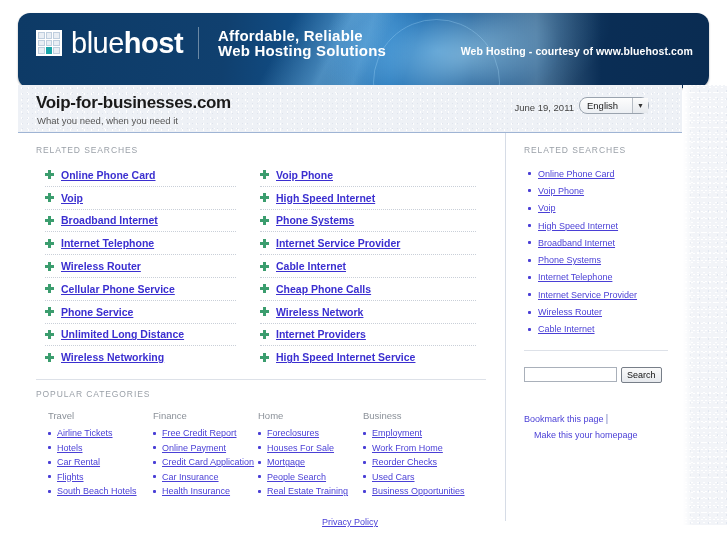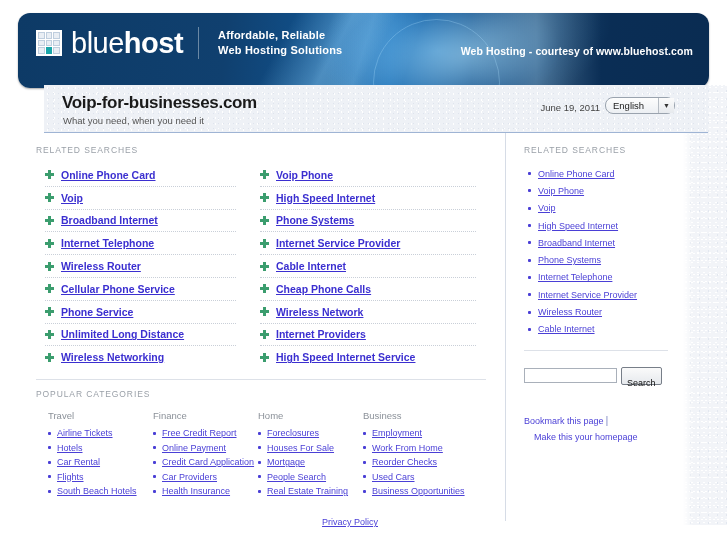--- a/index.html
+++ b/index.html
@@ -100,21 +100,21 @@
   }
   .logo-word b { font-weight: 700; }
   #logo-sep {
     width: 1px;
     height: 32px;
     background: rgba(255,255,255,0.38);
     margin: 0 10px 0 6px;
   }
   #tagline {
     color: #ffffff;
-    font-size: 11px;
+    font-size: 15px;
     font-weight: bold;
     line-height: 15px;
     letter-spacing: 0.2px;
   }
   #banner-right {
     position: absolute;
     right: 16px;
     top: 50%;
     transform: translateY(-50%);
     color: #ffffff;
@@ -126,21 +126,20 @@
 
   
   .noise {
     background-color: #eef1f6;
     background-image:
       radial-gradient(#ffffff 0.6px, transparent 0.7px),
       radial-gradient(#ffffff 0.6px, transparent 0.7px),
       radial-gradient(#dfe4ee 0.5px, transparent 0.6px);
     background-size: 7px 6px, 11px 9px, 5px 5px;
     background-position: 0 0, 4px 3px, 2px 1px;
-    margin-left: 26px;
   }
 
   
   #edge-strip {
     position: absolute;
     left: 683px;
     top: 85px;
     width: 44px;
     height: 440px;
     background-color: #f2f4f8;
@@ -395,21 +394,21 @@
     background: #ffffff;
     box-sizing: border-box;
     font-size: 9px;
     font-family: "Liberation Sans", sans-serif;
     padding: 0 3px;
     outline: none;
   }
   #search-button {
     margin-left: 4px;
     height: 16px;
-    padding: 8px 5px;
+    padding: 0 5px;
     font-size: 9px;
     font-family: "Liberation Sans", sans-serif;
     background: linear-gradient(180deg, #fafafa 0%, #e6e9ed 100%);
     border: 1px solid #777e88;
     border-radius: 2px;
     color: #111;
     cursor: pointer;
     line-height: 14px;
   }
   #bookmark-block {
@@ -596,21 +595,21 @@
             <div class="pc-item">
               <span class="pc-dot"></span>
               <a href="#" class="pc-link">Online Payment</a>
             </div>
             <div class="pc-item">
               <span class="pc-dot"></span>
               <a href="#" class="pc-link">Credit Card Application</a>
             </div>
             <div class="pc-item">
               <span class="pc-dot"></span>
-              <a href="#" class="pc-link">Car Providers</a>
+              <a href="#" class="pc-link">Car Insurance</a>
             </div>
             <div class="pc-item">
               <span class="pc-dot"></span>
               <a href="#" class="pc-link">Health Insurance</a>
             </div>
           </div>
           <div class="pc-col">
             <div class="pc-title">Home</div>
             <div class="pc-item">
               <span class="pc-dot"></span>

